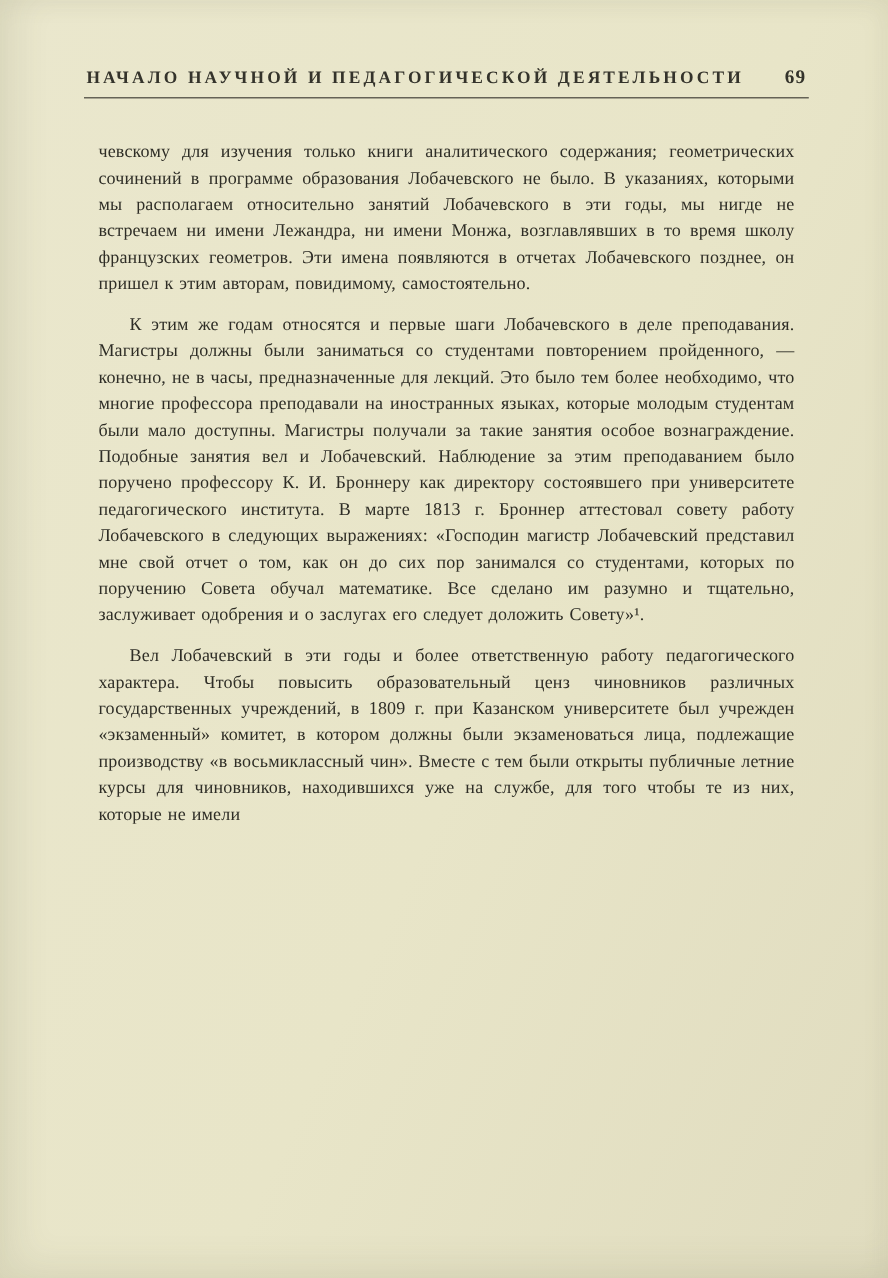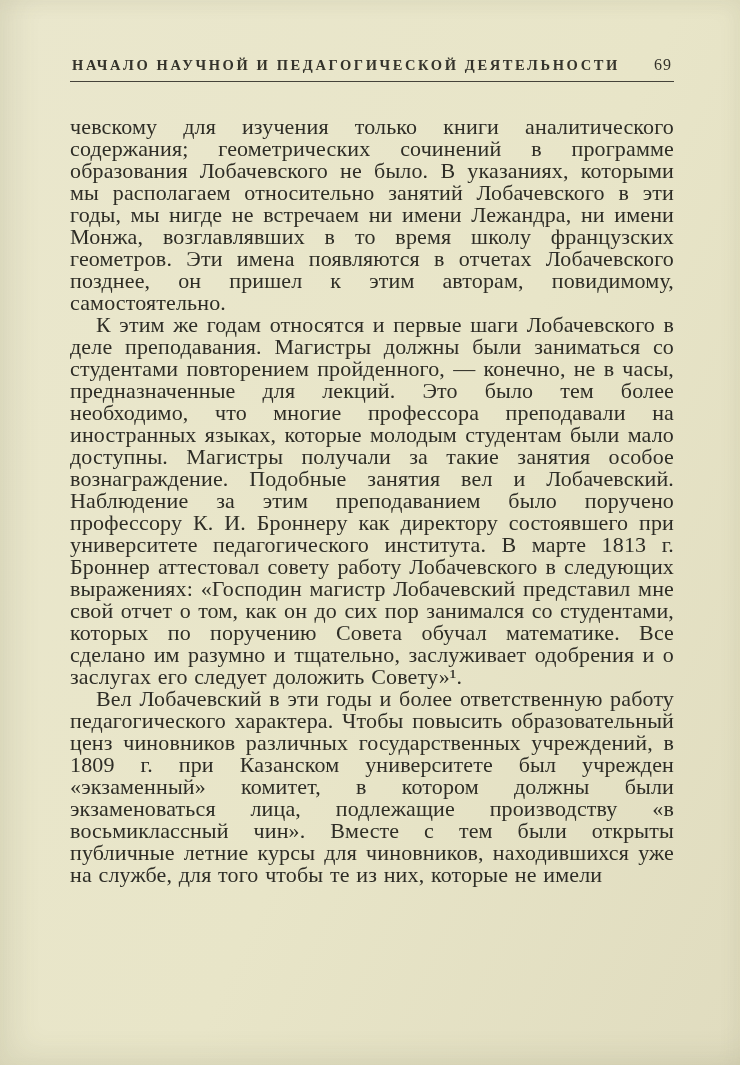--- a/index.html
+++ b/index.html
@@ -32,33 +32,33 @@
   }
   .running-title {
     font-size: 14.5px;
     font-weight: bold;
     letter-spacing: 2.6px;
     white-space: nowrap;
     color: #34332b;
   }
   .page-number {
     font-size: 16px;
-    font-weight: normal;
+    font-weight: bold;
     letter-spacing: 1px;
     color: #34332b;
   }
   .header-rule {
     height: 0;
     border-top: 1.6px solid #45433a;
     margin-top: 7px;
     margin-bottom: 34px;
   }
   .body-text p {
-    margin: 0;
-    font-size: 22px;
+    margin: 12px;
+    font-size: 15px;
     line-height: 22px;
     text-align: justify;
     letter-spacing: 0.15px;
     word-spacing: 1px;
     color: #2e2d26;
     hyphens: auto;
   }
   .body-text p.indent {
     text-indent: 26px;
   }

